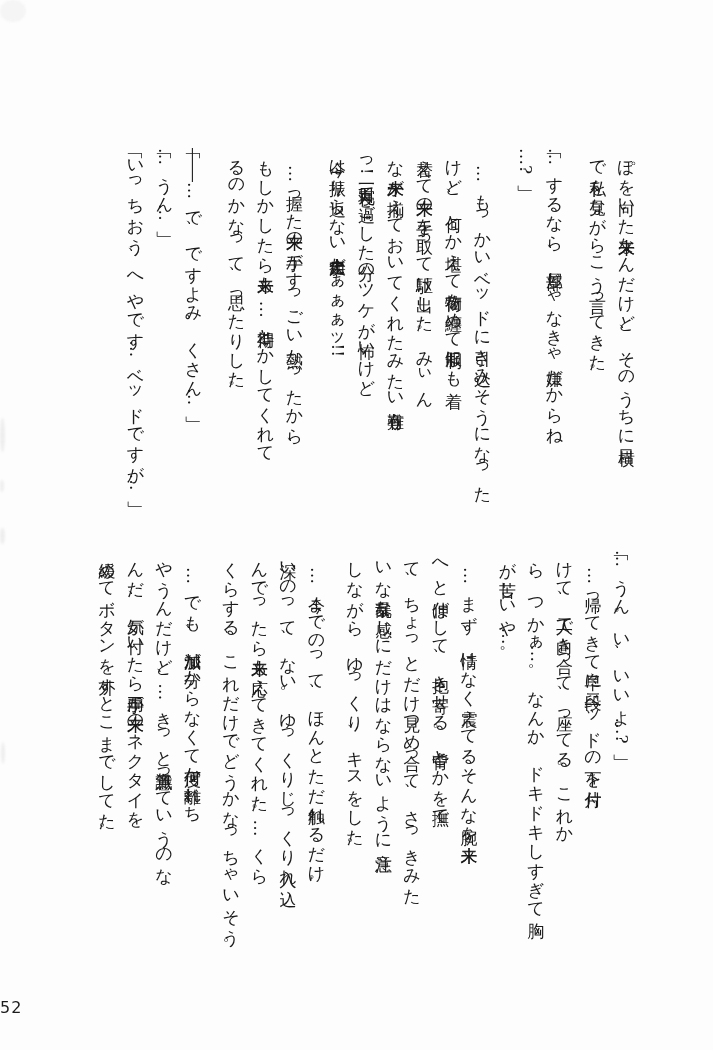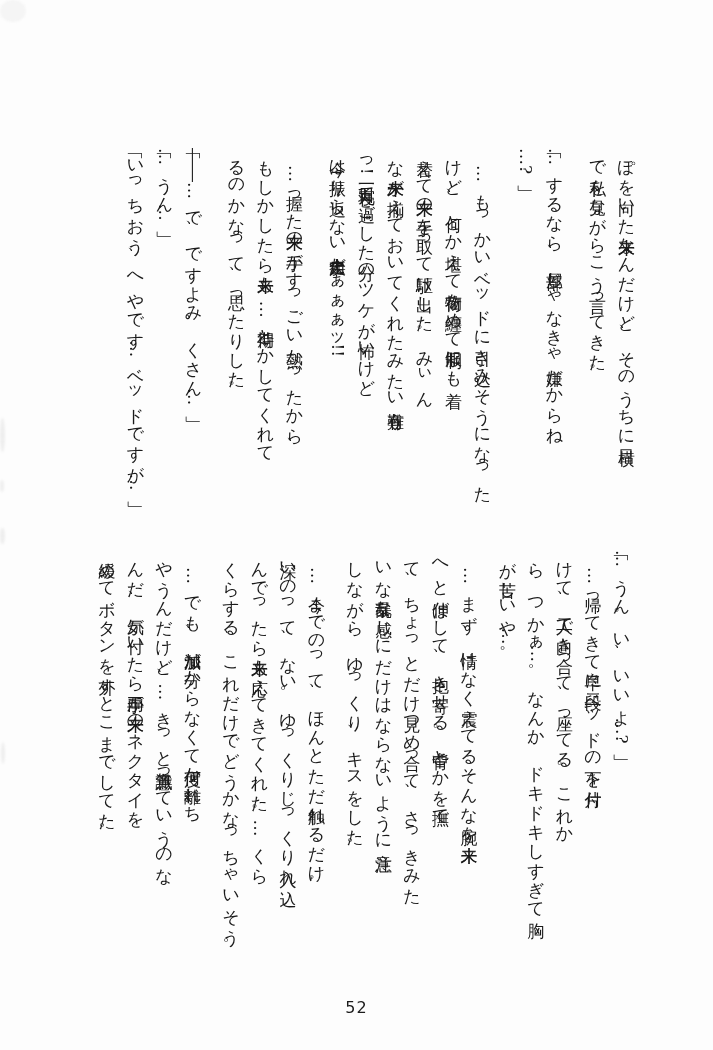--- a/index.html
+++ b/index.html
@@ -36,21 +36,21 @@
   }
   .top .vline { line-height: 29px; }
   .bottom .vline { line-height: 28.5px; }
   .top .vline.gap { margin-block-start: 14px; }
   .bottom .vline.gap { margin-block-start: 10px; }
   .page-number {
     position: absolute;
     top: 998px;
     left: 0;
     right: 0;
-    text-align: center;
+    text-align: left;
     font-family: "DejaVu Sans", "Liberation Sans", sans-serif;
     font-size: 16px;
     letter-spacing: 1px;
     color: #1c1c1c;
   }
   .scan-artifact {
     position: absolute;
     background: rgba(110, 110, 110, 0.10);
     border-radius: 50%;
     filter: blur(1.2px);

